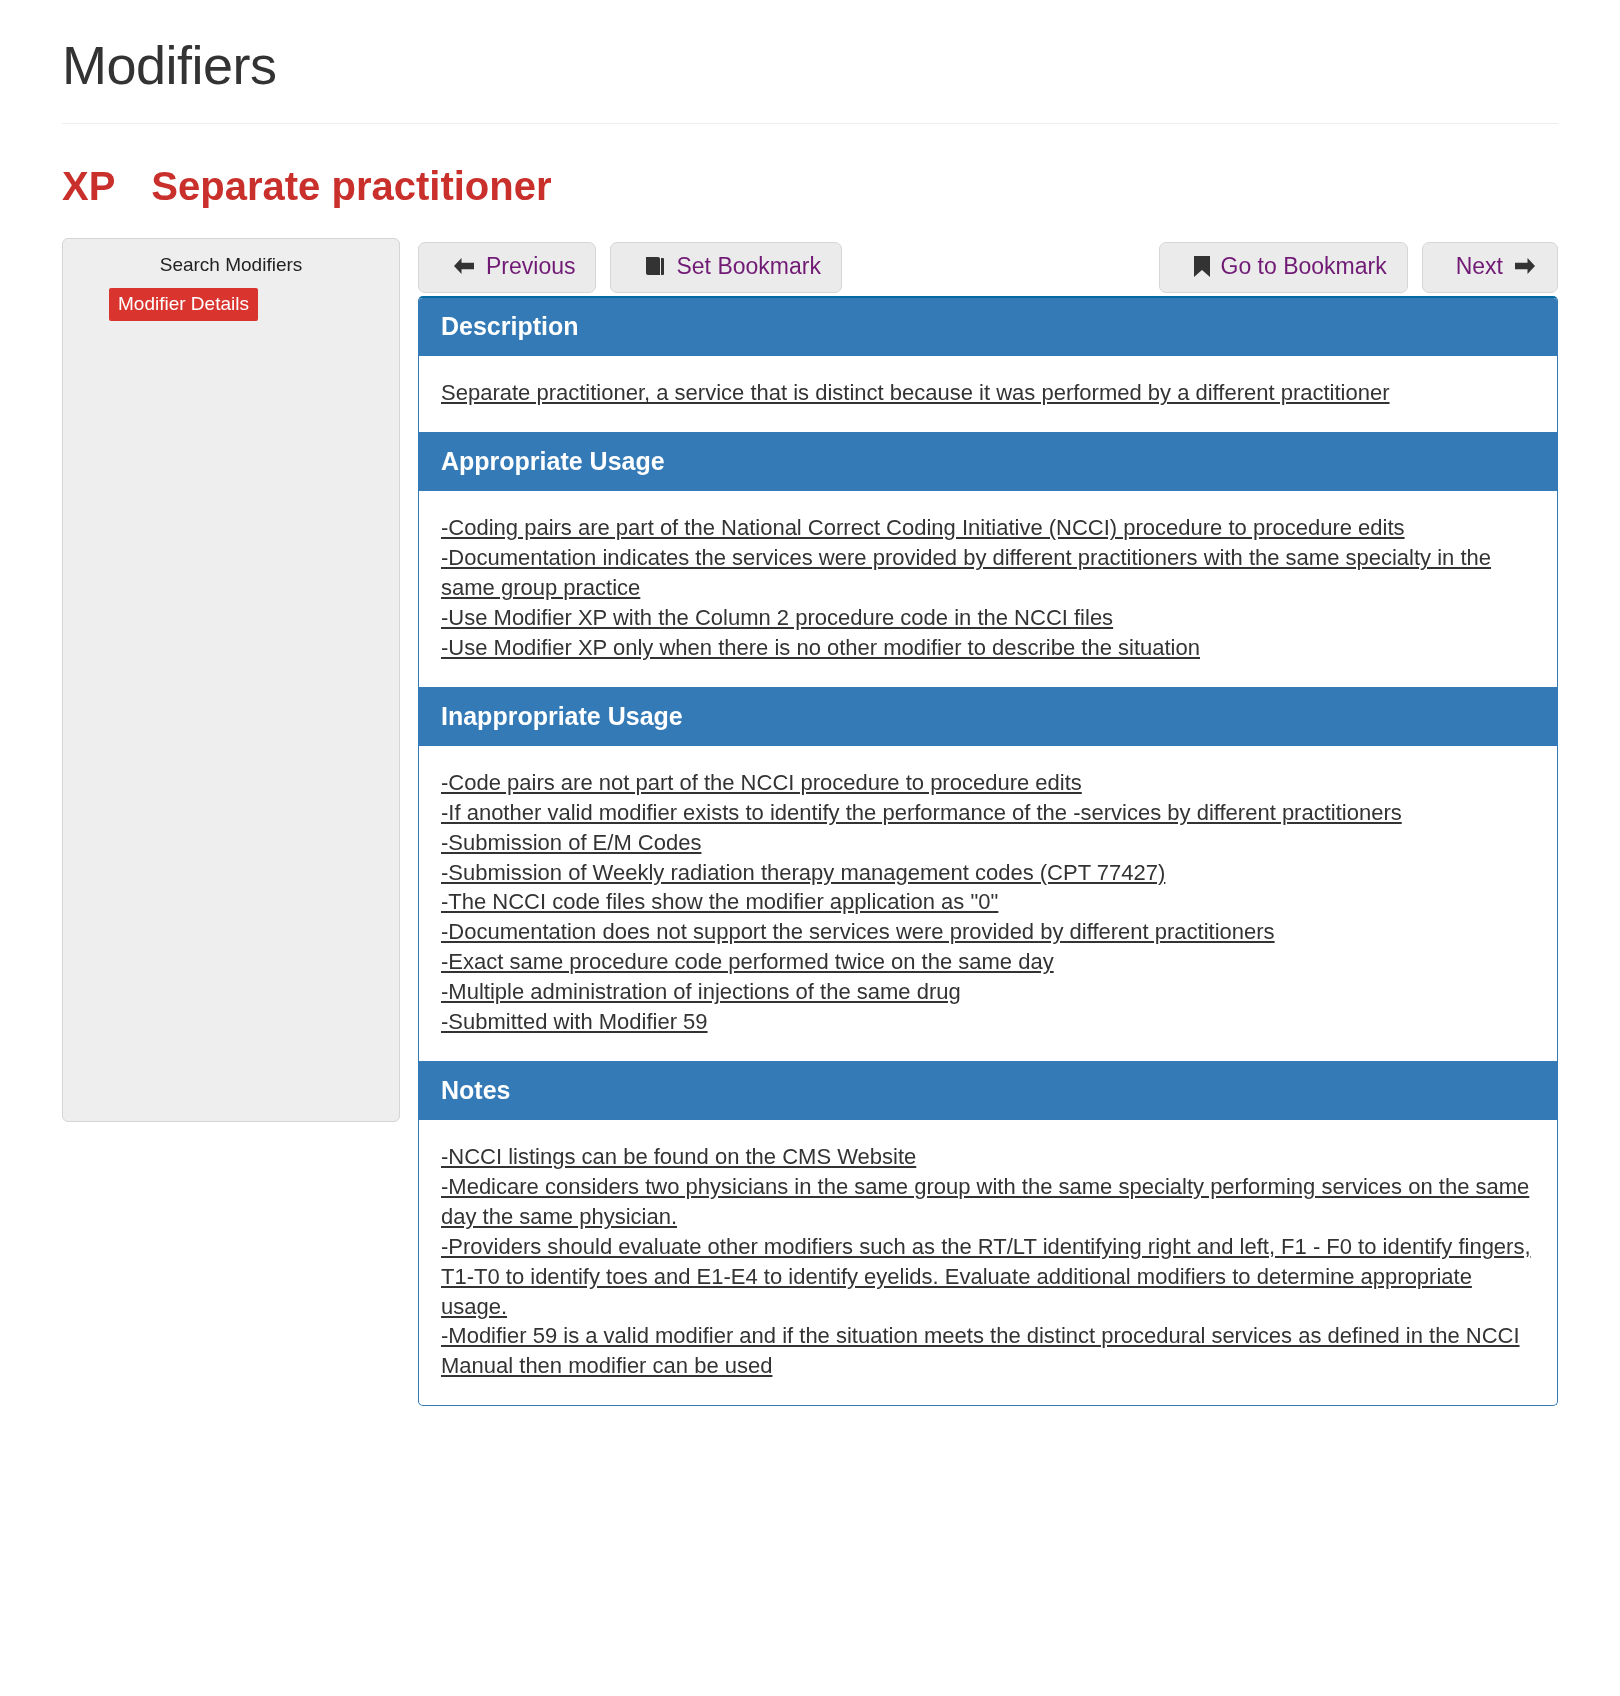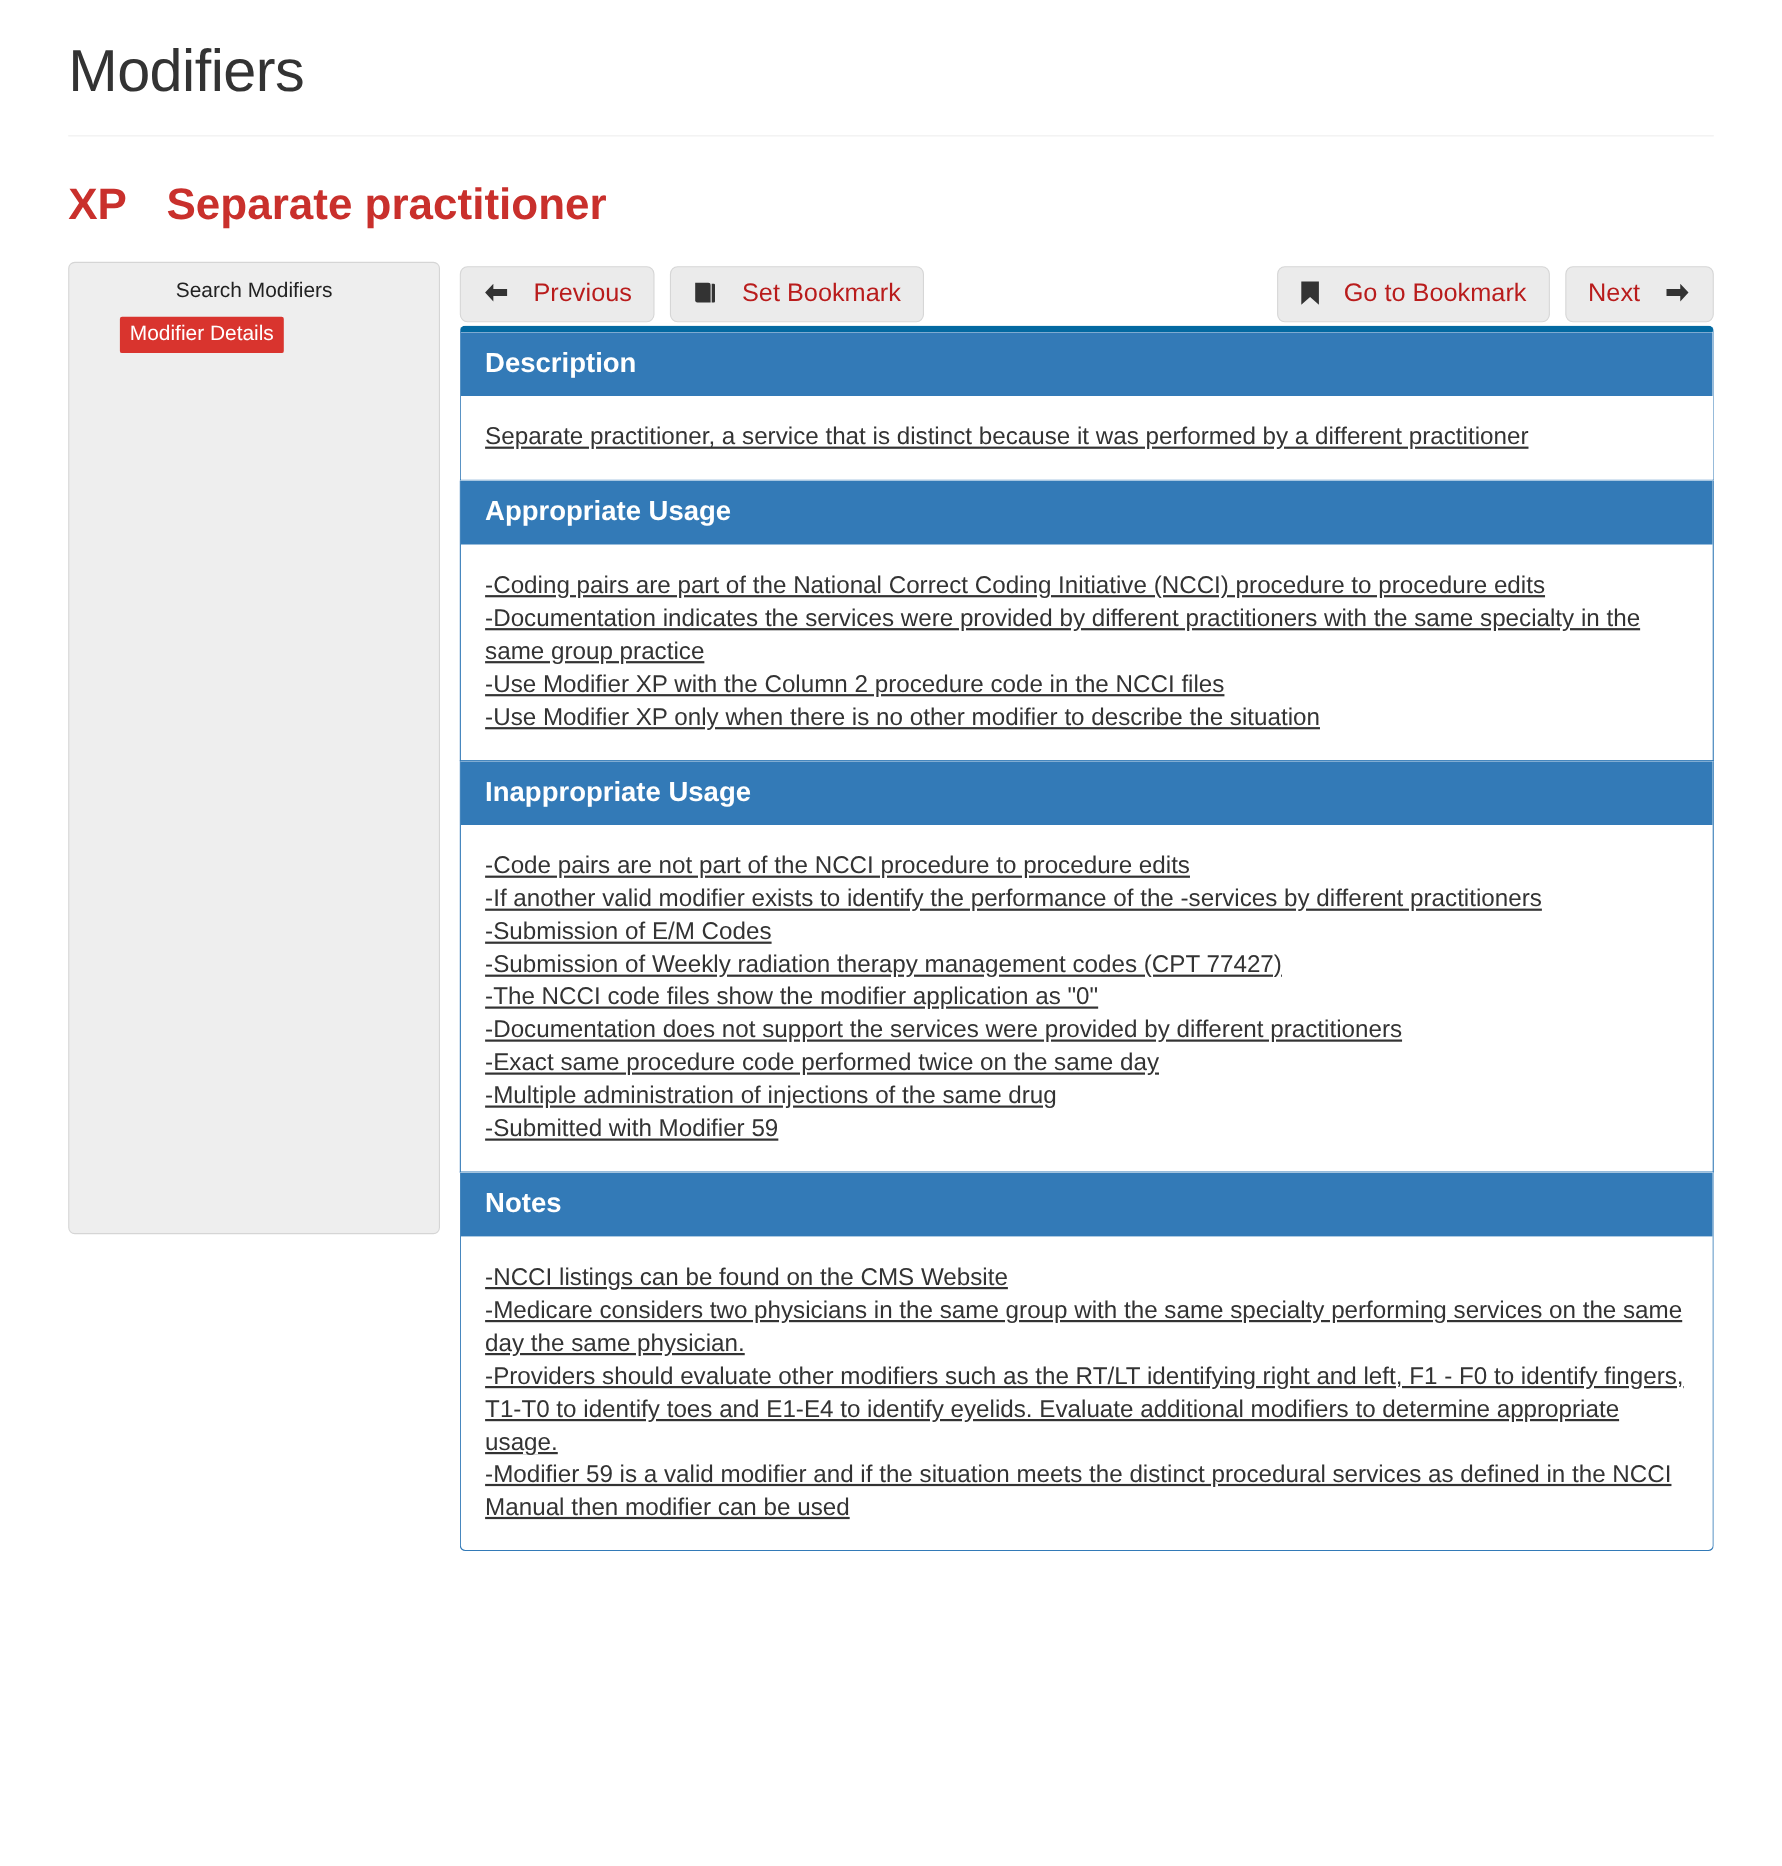--- a/index.html
+++ b/index.html
@@ -103,26 +103,26 @@
     height: 58px;
   }
   .toolbar-left { display: flex; gap: 14px; }
   .toolbar-right { display: flex; gap: 14px; margin-left: auto; }
   .btn {
     background: #ebebeb;
     border: 1px solid #d6d6d6;
     border-radius: 7px;
     font-family: "Liberation Sans", sans-serif;
     font-size: 23px;
-    color: #b91c1c;
-    padding: 9px 20px 11px 20px;
+    color: #701a75;
+    padding: 9px 20px 11px 33px;
     line-height: 1.25;
     display: inline-flex;
     align-items: center;
-    gap: 22px;
+    gap: 10px;
     cursor: pointer;
     white-space: nowrap;
   }
   .btn .glyph { font-size: 22px; line-height: 1; display: inline-block; }
   .btn .glyph svg { display: block; }
 
   
   .panel {
     border: 1px solid #337ab7;
     border-radius: 5px;
@@ -143,21 +143,21 @@
     padding: 22px 22px 24px 22px;
     font-size: 22px;
     line-height: 1.36;
     color: #333333;
     text-decoration: underline;
   }
   .panel-body .line { display: block; }
 
   
   .panel-stack .panel { border-radius: 0; border-top: 0; }
-  .panel-stack .panel:first-child { border-top: 6px solid #0369a1; border-radius: 5px 5px 0 0; }
+  .panel-stack .panel:first-child { border-top: 2px solid #0369a1; border-radius: 5px 5px 0 0; }
   .panel-stack .panel:last-child  { border-radius: 0 0 5px 5px; }
 
   
   .info-wrap { width: 655px; margin-top: 46px; }
   .info-panel {
     border: 1px solid #337ab7;
     border-radius: 5px;
     overflow: hidden;
     background: #fff;
   }

